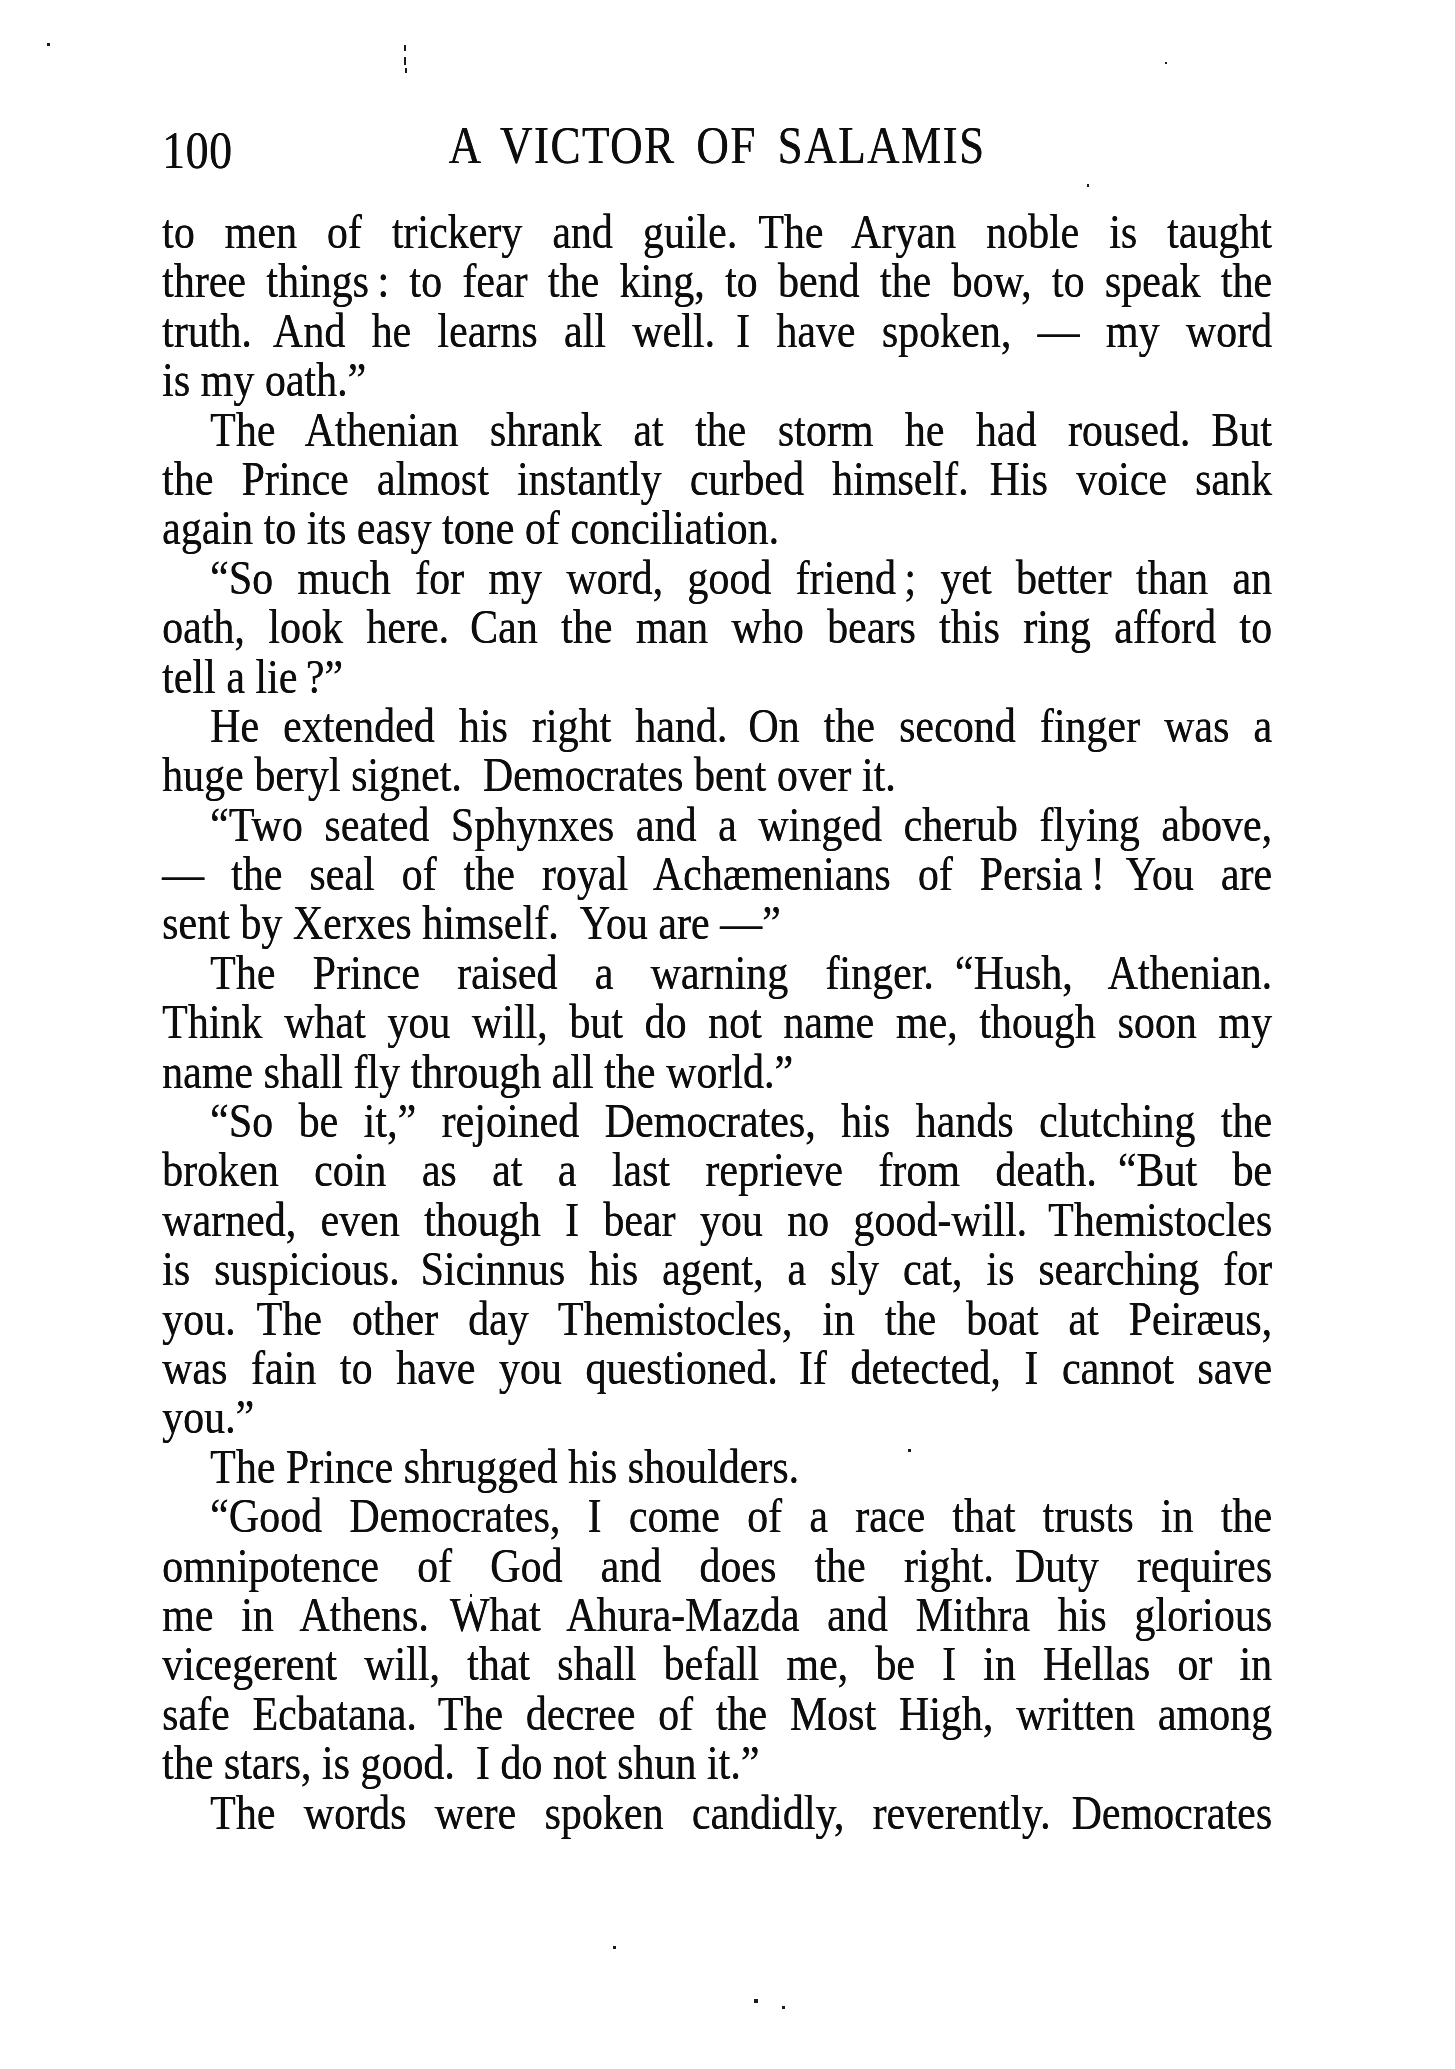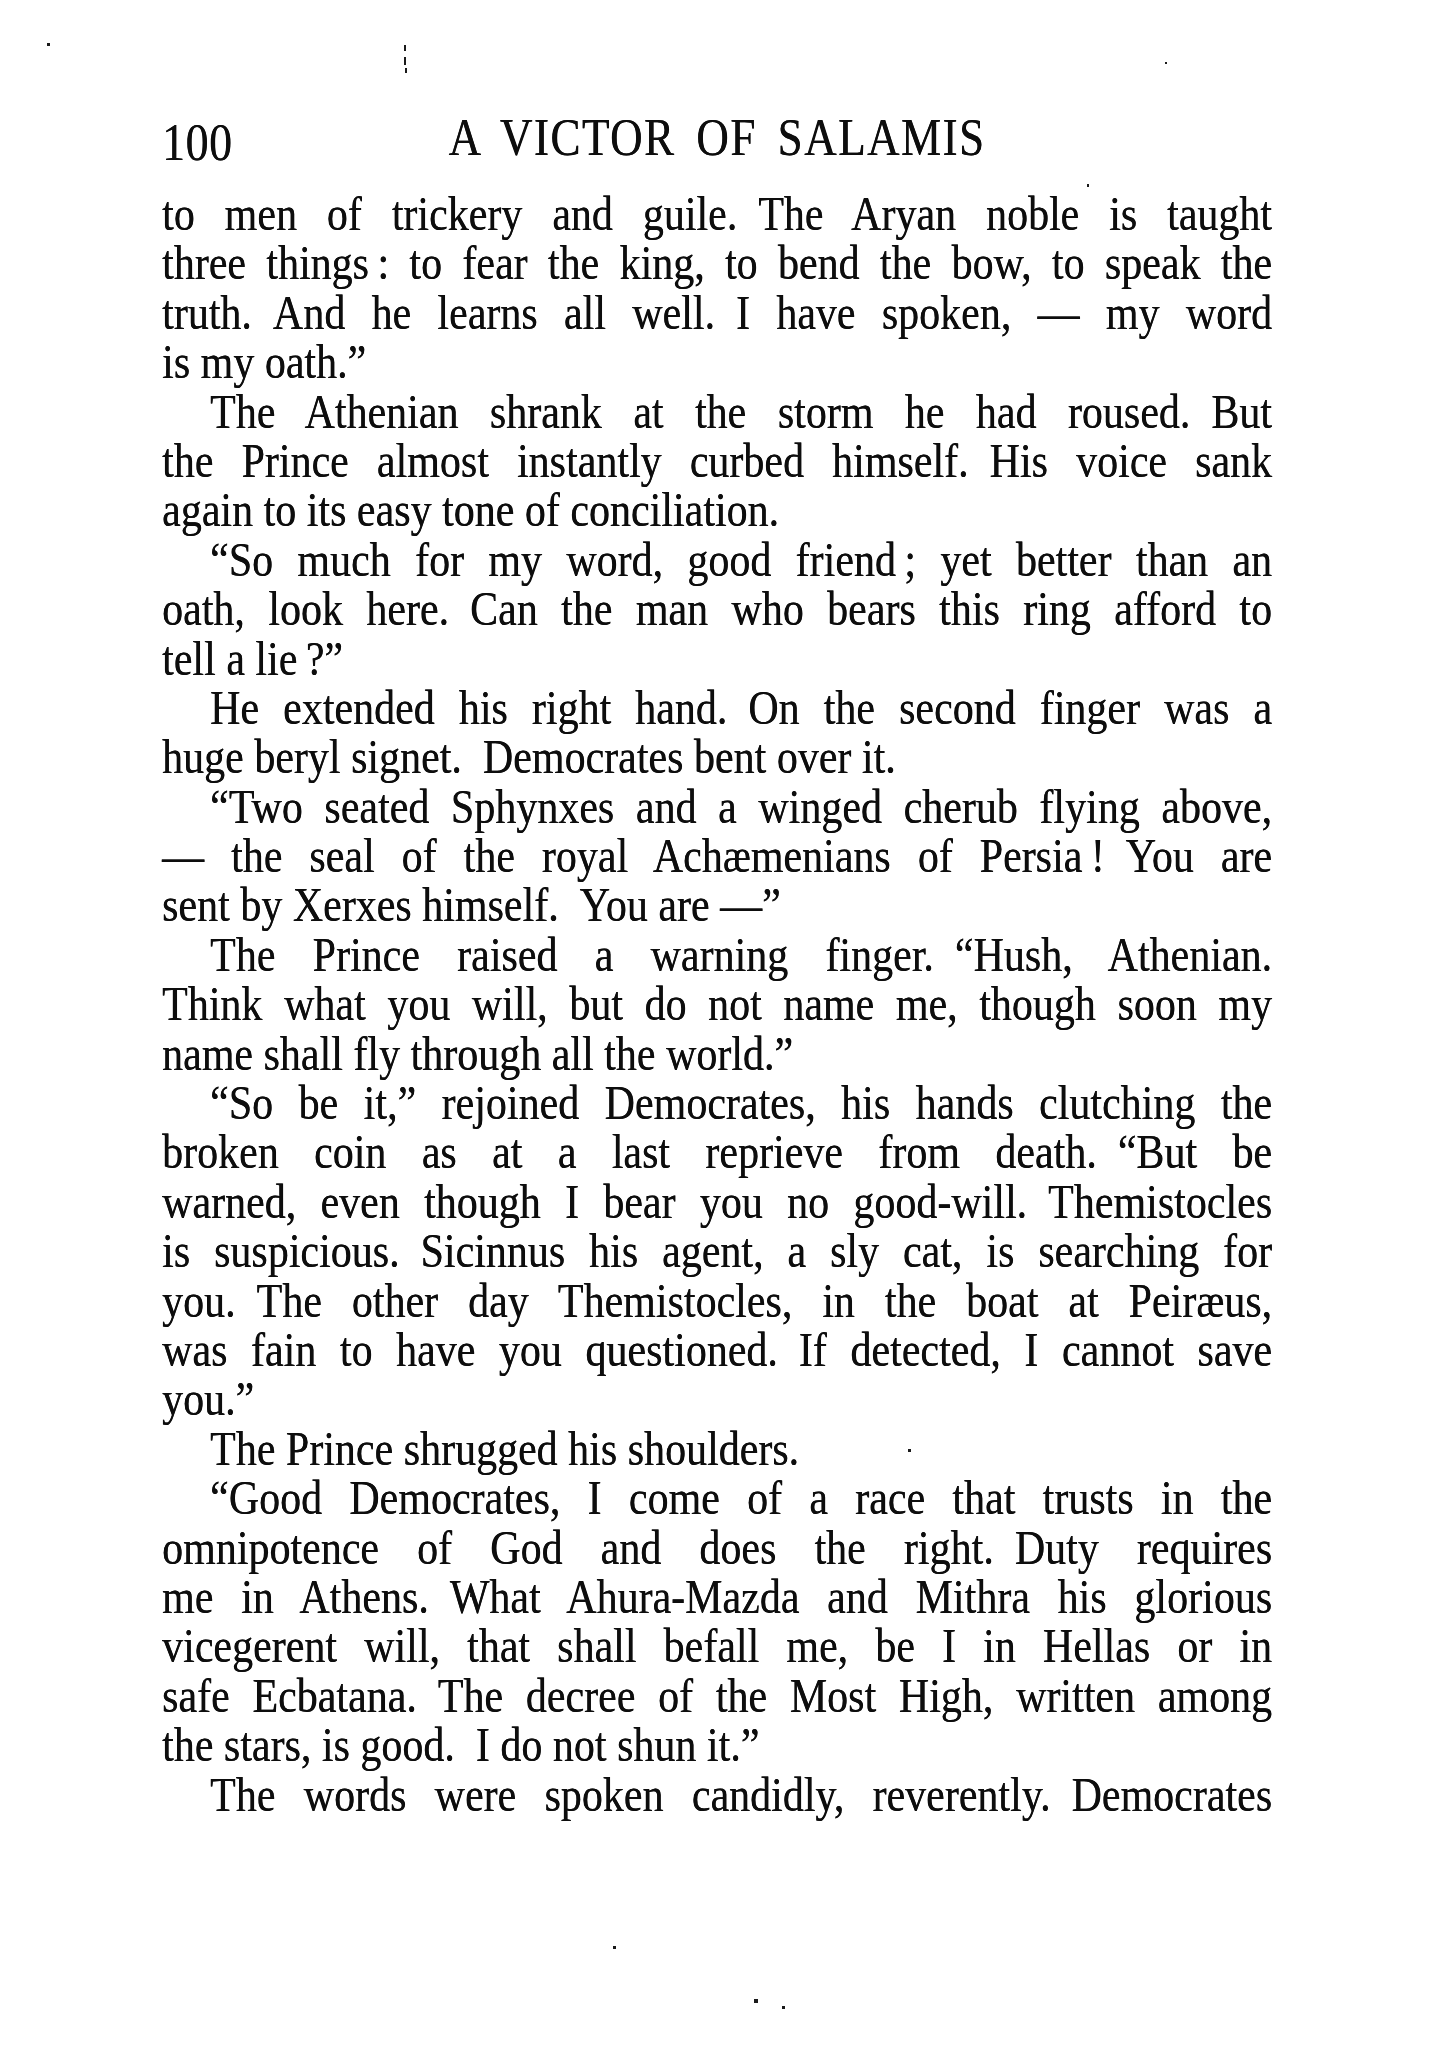--- a/index.html
+++ b/index.html
@@ -8,21 +8,21 @@
     width: 1455px;
     height: 2069px;
     background: #ffffff;
     color: #0d0d0d;
     font-family: "Liberation Serif", "DejaVu Serif", serif;
     overflow: hidden;
   }
   .header-row {
     position: absolute;
     left: 162px;
-    top: 114px;
+    top: 122px;
     width: 1110px;
     height: 56px;
     text-decoration: underline;
   }
   .page-number {
     position: absolute;
     left: 0;
     top: 6px;
     font-size: 46px;
     line-height: 1;
@@ -41,21 +41,21 @@
     line-height: 1.1;
     letter-spacing: 1.5px;
     word-spacing: 8px;
     transform: scaleY(1.15);
     transform-origin: 50% 50%;
     text-shadow: 0.3px 0 0 currentColor;
   }
   .body-text {
     position: absolute;
     left: 162px;
-    top: 190px;
+    top: 208px;
     width: 1110px;
   }
   .line {
     height: 49.4px;
     line-height: 49.4px;
     font-size: 42px;
     text-align: justify;
     text-align-last: justify;
     transform: scaleY(1.15);
     transform-origin: 0 50%;

